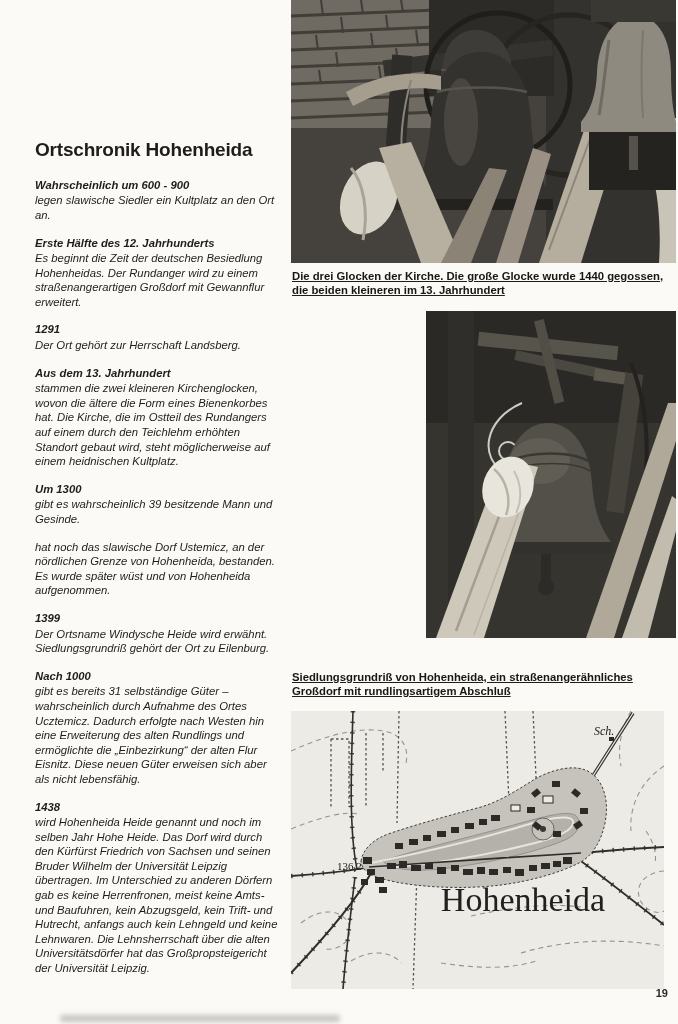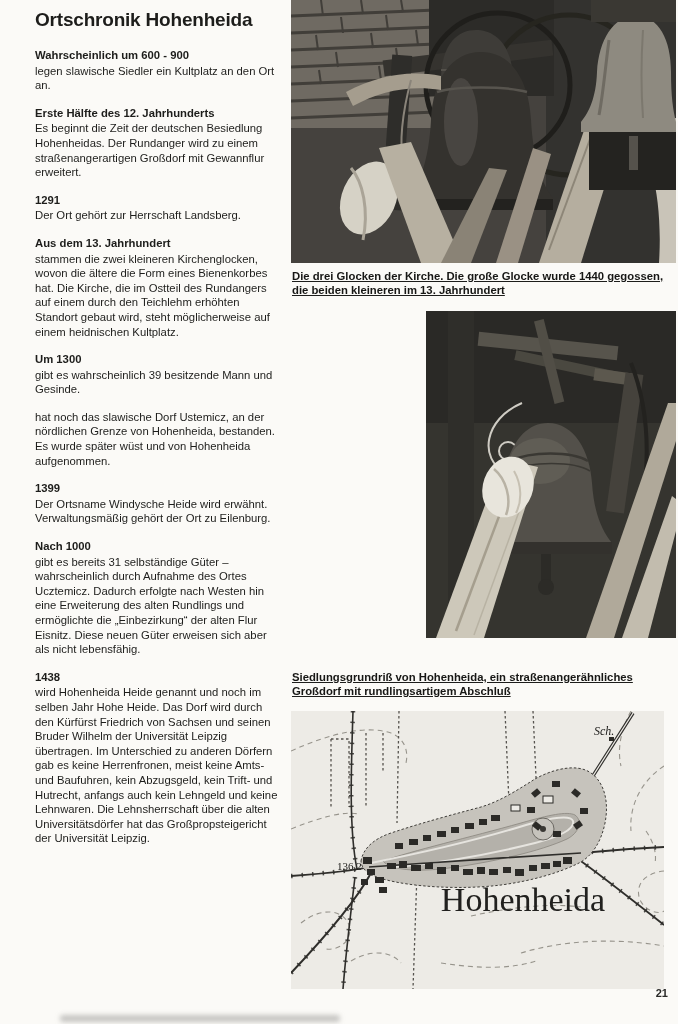--- a/index.html
+++ b/index.html
@@ -4,24 +4,24 @@
 <style>
   html,body{margin:0;padding:0;background:#d8d8d6;}
   .page{
     position:relative;
     width:678px;height:1024px;
     background:#fbfaf7;
     font-family:"Liberation Sans","DejaVu Sans",sans-serif;
     color:#1d1d1b;
     overflow:hidden;
   }
-  .content{display:flex;}
+  .content{display:flex;align-items:flex-end;}
   .left-col{width:246px;margin-left:35px;padding-top:9px;flex:none;}
   .page-title{font-size:19px;font-weight:bold;margin:0 0 17px 0;letter-spacing:-0.2px;}
-  .entry{margin-bottom:13px;}
+  .entry{margin-bottom:13px;font-style:italic;}
   .entry h2{font-size:11.3px;font-weight:bold;margin:0 0 1px 0;line-height:14.6px;}
   .entry p{font-size:11.3px;line-height:14.6px;margin:0;}
   .right-col{width:385px;margin-left:10px;flex:none;text-decoration:underline;}
   figure{margin:0;padding:0;}
   .photo1 svg{display:block;width:385px;height:263px;}
   .photo2{margin:13px 0 0 auto;width:250px;}
   .photo2 svg{display:block;width:250px;height:327px;}
   .caption{font-size:11.3px;font-weight:bold;line-height:13.9px;margin:7px 0 0 1px;color:#171715;}
   .caption.map-cap{margin-top:33px;}
   .map-fig{margin-top:12px;width:373px;}
@@ -58,21 +58,21 @@
       </div>
       <div class="entry">
         <h2>Um 1300</h2>
         <p>gibt es wahrscheinlich 39 besitzende Mann und Gesinde.</p>
       </div>
       <div class="entry">
         <p>hat noch das slawische Dorf Ustemicz, an der nördlichen Grenze von Hohenheida, bestanden. Es wurde später wüst und von Hohenheida aufgenommen.</p>
       </div>
       <div class="entry">
         <h2>1399</h2>
-        <p>Der Ortsname Windysche Heide wird erwähnt. Verwaltungsmäßig gehört der Ort zu Eilenburg.</p>
+        <p>Der Ortsname Windysche Heide wird erwähnt. Siedlungsgrundriß gehört der Ort zu Eilenburg.</p>
       </div>
       <div class="entry">
         <h2>Nach 1000</h2>
         <p>gibt es bereits 31 selbständige Güter – wahrscheinlich durch Aufnahme des Ortes Ucztemicz. Dadurch erfolgte nach Westen hin eine Erweiterung des alten Rundlings und ermöglichte die „Einbezirkung“ der alten Flur Eisnitz. Diese neuen Güter erweisen sich aber als nicht lebensfähig.</p>
       </div>
       <div class="entry">
         <h2>1438</h2>
         <p>wird Hohenheida Heide genannt und noch im selben Jahr Hohe Heide. Das Dorf wird durch den Kürfürst Friedrich von Sachsen und seinen Bruder Wilhelm der Universität Leipzig übertragen. Im Unterschied zu anderen Dörfern gab es keine Herrenfronen, meist keine Amts- und Baufuhren, kein Abzugsgeld, kein Trift- und Hutrecht, anfangs auch kein Lehngeld und keine Lehnwaren. Die Lehnsherrschaft über die alten Universitätsdörfer hat das Großpropsteigericht der Universität Leipzig.</p>
       </div>
     </section>
@@ -297,15 +297,15 @@
 
           <text class="map-village-text" x="232" y="200" text-anchor="middle" font-size="34" fill="#21201e">Hohenheida</text>
           <text class="map-village-text" x="46" y="159" font-size="11" fill="#21201e">136,2</text>
           <text class="map-village-text" x="303" y="24" font-size="12" font-style="italic" fill="#21201e">Sch.</text>
         </svg>
       </figure>
 
     </section>
   </div>
 
-  <div class="page-number">21</div>
+  <div class="page-number">19</div>
   <div class="bottom-smudge"></div>
 </div>
 
 </body></html>

